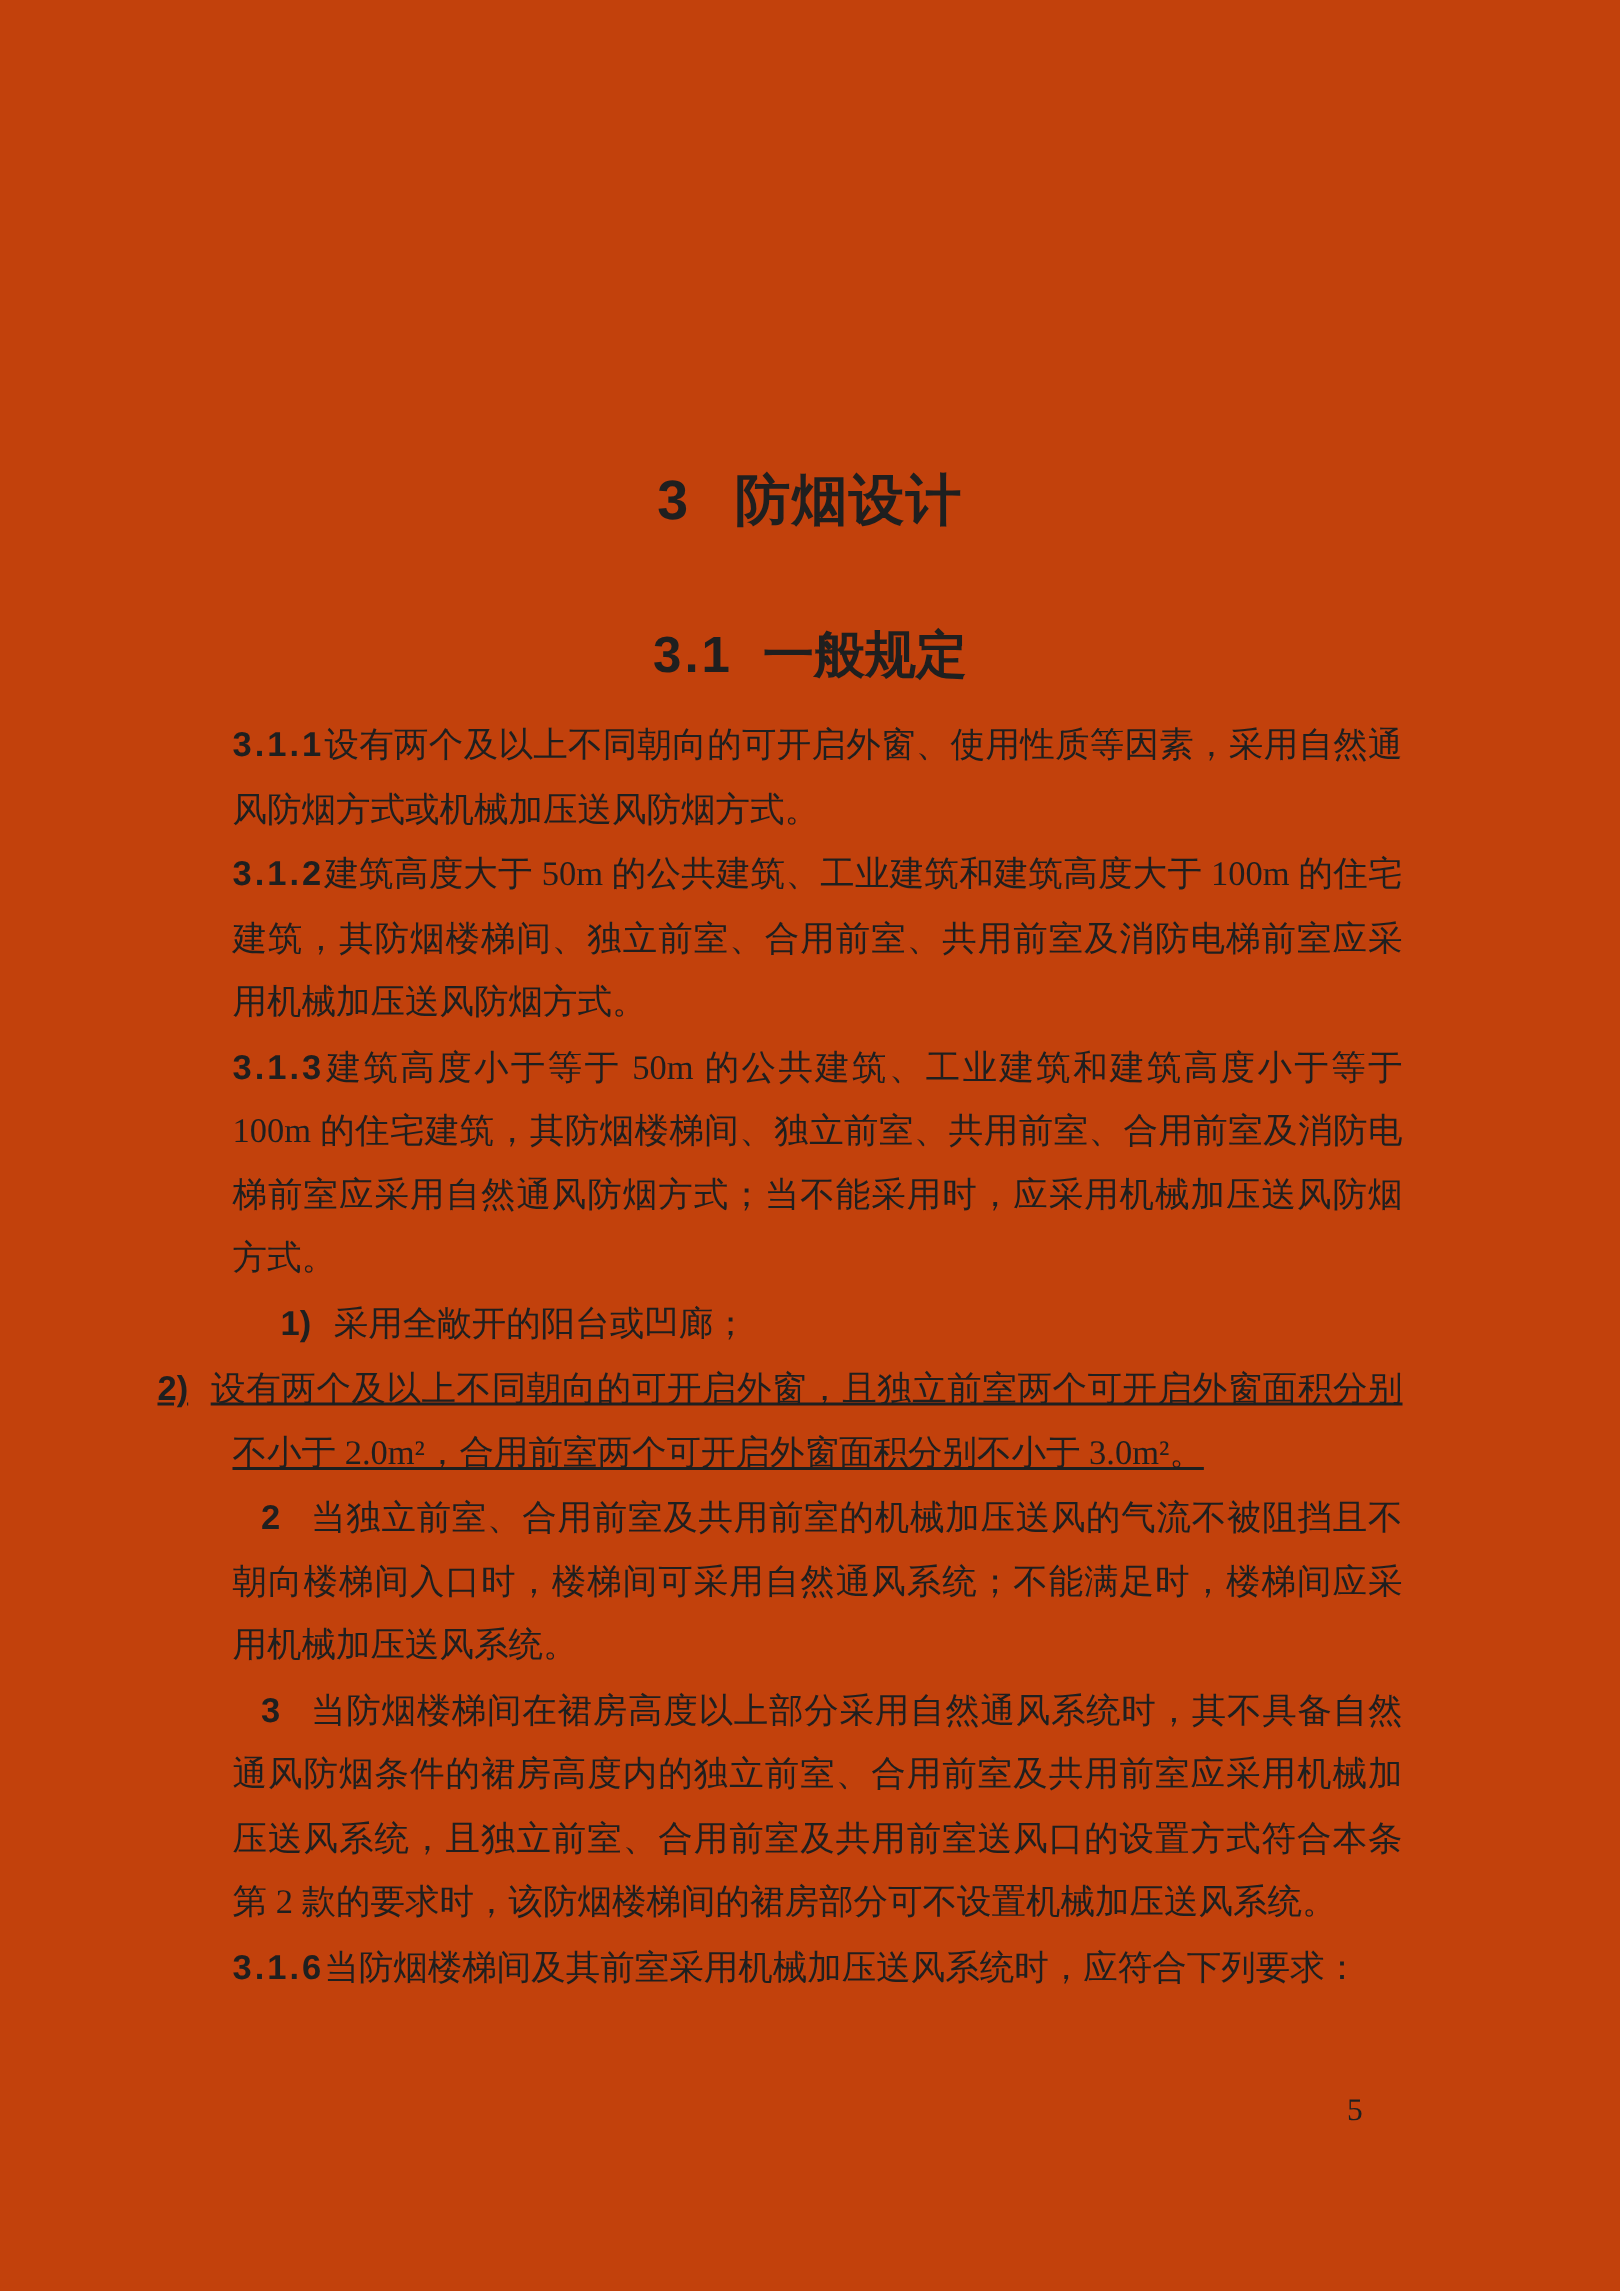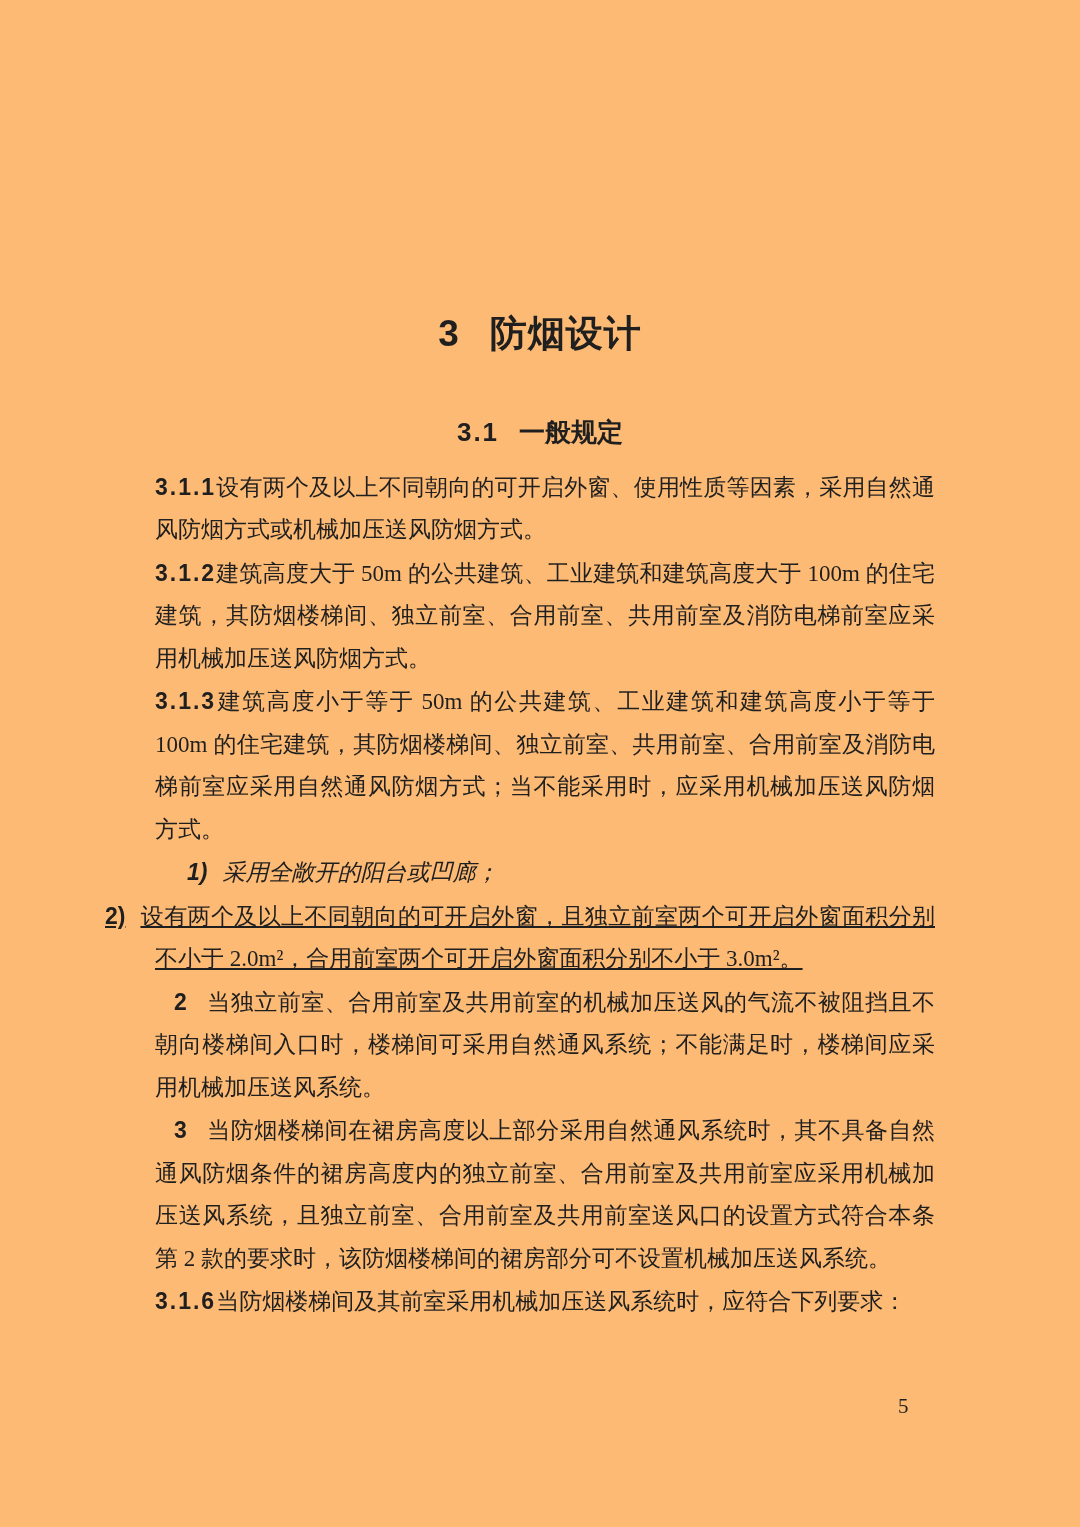--- a/index.html
+++ b/index.html
@@ -1,20 +1,20 @@
 <!DOCTYPE html>
 <html><head>
 <meta charset="utf-8">
 <style>
   html, body { margin: 0; padding: 0; background: #ffffff; }
   .page {
     position: relative;
     width: 1080px;
     height: 1527px;
-    background: #fdba74;
+    background: #c2410c;
     color: #1f1f1f;
     font-family: "Liberation Serif", "DejaVu Serif", serif;
     overflow: hidden;
     box-sizing: border-box;
   }
   .doc-title {
     margin: 0;
     padding-top: 312px;
     text-align: center;
     font-family: "Liberation Sans", "DejaVu Sans", sans-serif;
@@ -22,39 +22,39 @@
     font-size: 37px;
     line-height: 1.2;
     letter-spacing: 1px;
   }
   .doc-title .t-num { margin-right: 30px; }
   .sec-title {
     margin: 61px 0 0 0;
     text-align: center;
     font-family: "Liberation Sans", "DejaVu Sans", sans-serif;
     font-weight: bold;
-    font-size: 26px;
+    font-size: 34px;
     line-height: 1.2;
   }
   .sec-title .s-num { margin-right: 20px; letter-spacing: 2px; }
   .body {
     margin: 17px 145px 0 155px; 
     font-size: 23px;
     line-height: 42.5px;
     text-align: justify;
   }
   .body p { margin: 0; padding: 0; }
   .num {
     font-family: "Liberation Sans", "DejaVu Sans", sans-serif;
     font-weight: bold;
   }
   .clause > .cnum { letter-spacing: 2px; }
   .item  { text-indent: 19px; }
   .item > .inum { margin-right: 20px; }
-  .sub1  { text-indent: 32px; font-style: italic; }
+  .sub1  { text-indent: 32px; }
   .sub1 > .inum { margin-right: 15px; }
   .sub2  { padding-left: 82px; text-indent: -50px; text-decoration: underline; }
   .sub2 > .inum { margin-right: 15px; }
   .page-num {
     position: absolute;
     left: 898px;
     top: 1394px;
     font-size: 21px;
     line-height: 1.2;
   }

